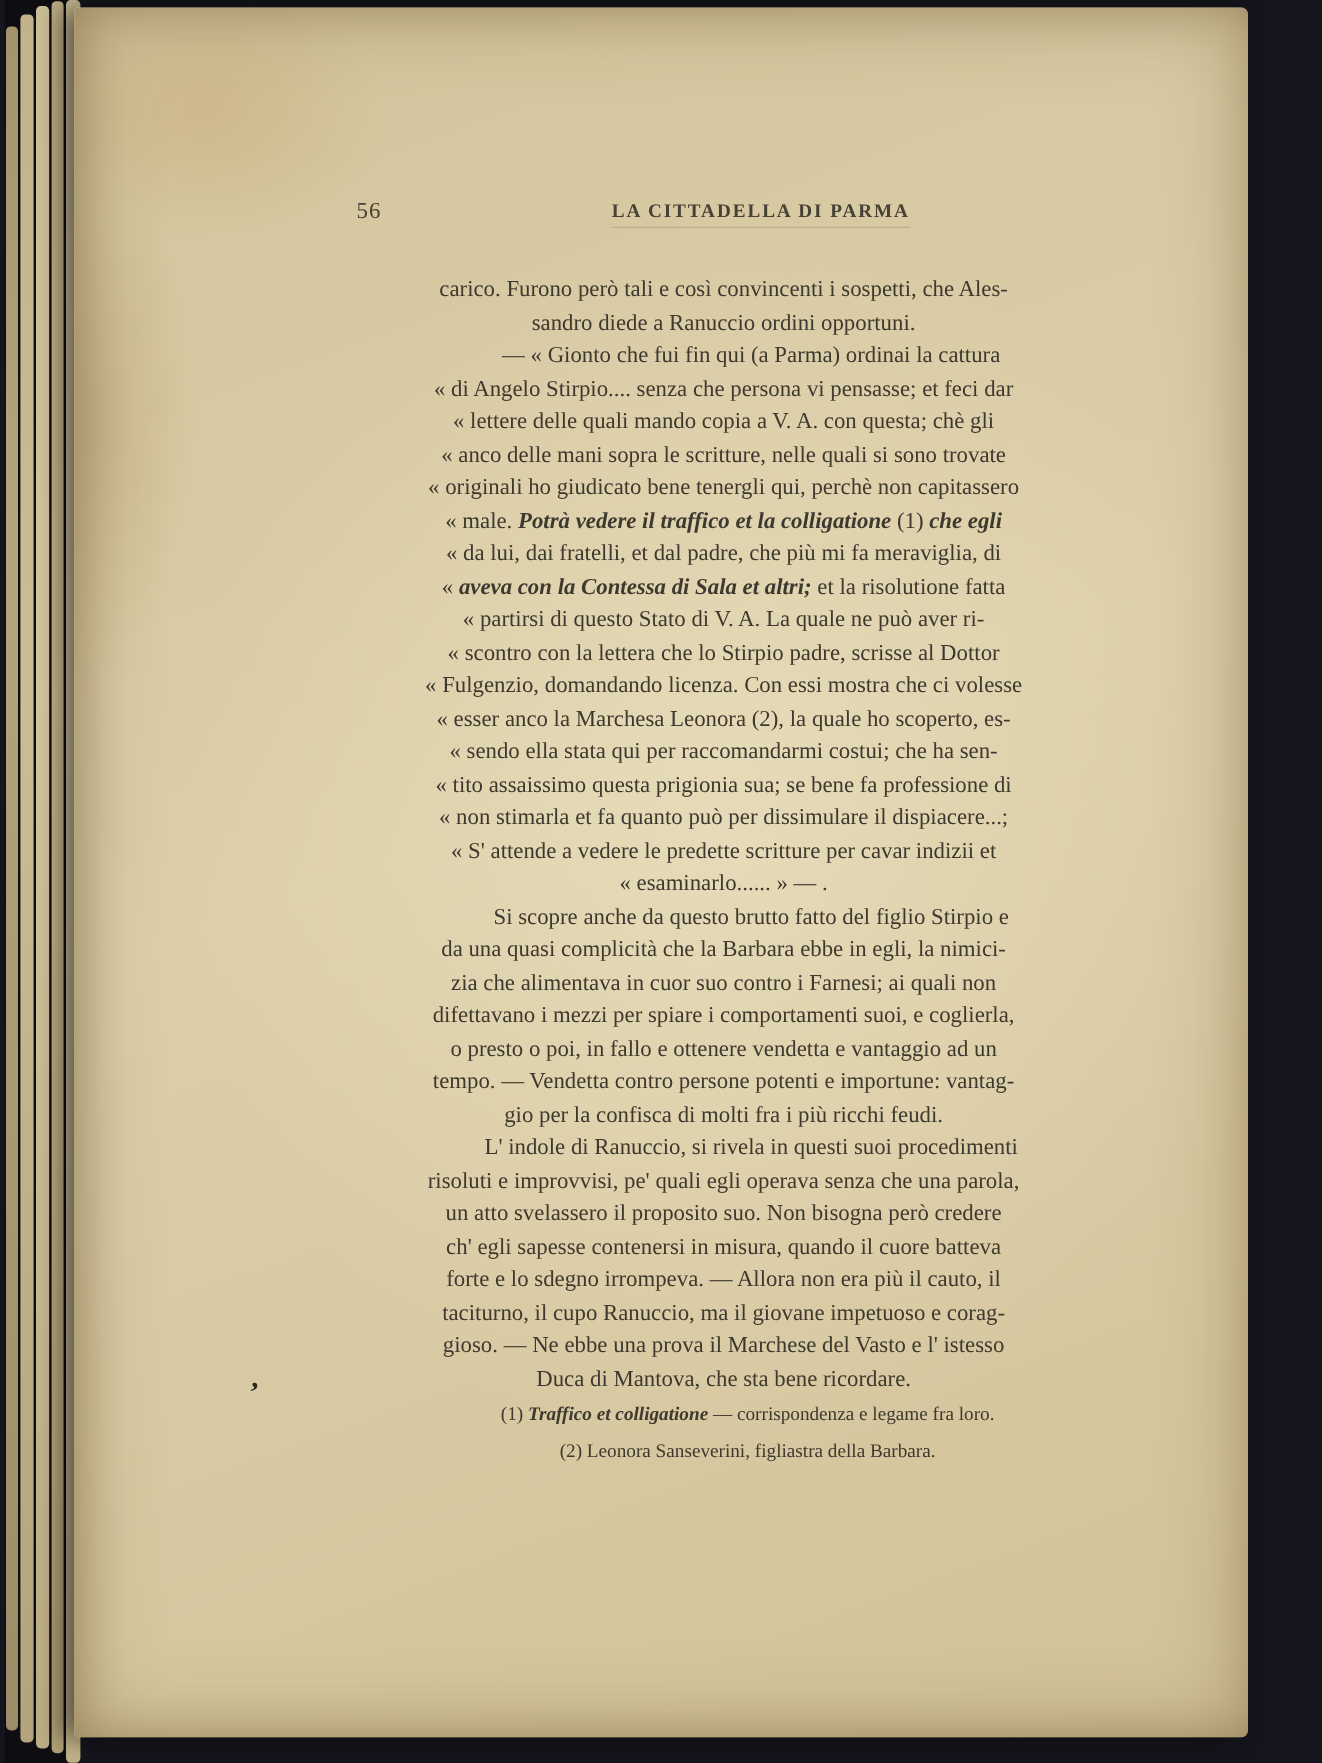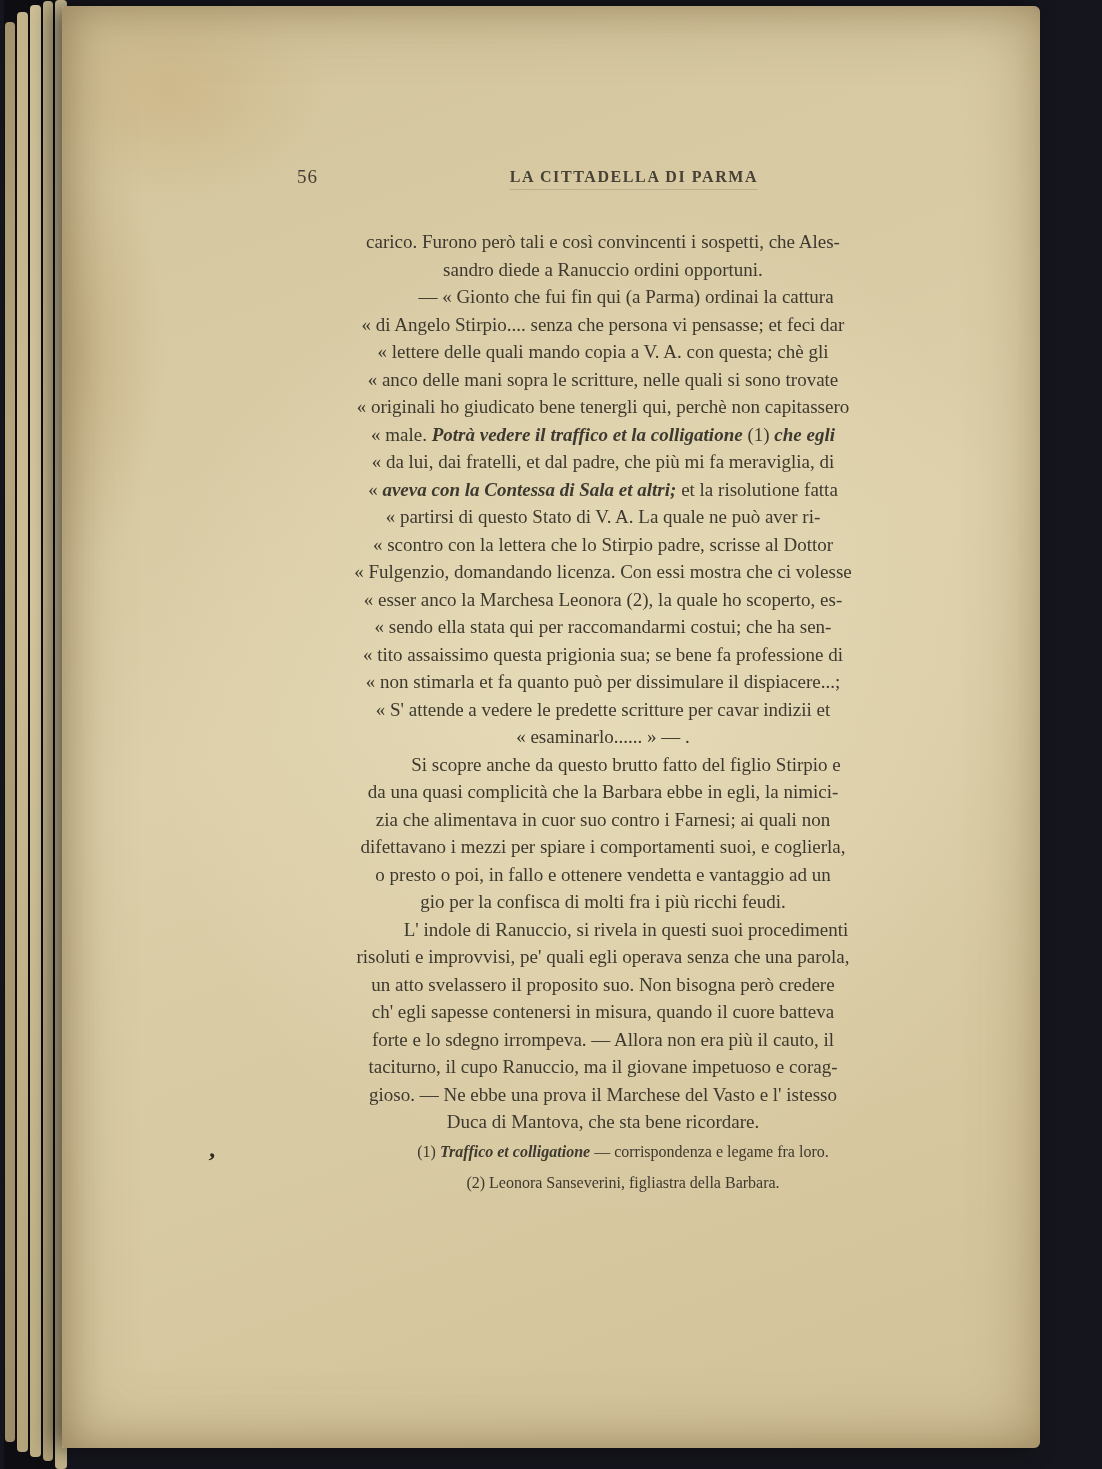--- a/index.html
+++ b/index.html
@@ -100,20 +100,21 @@
           <div class="line"><span>« non stimarla et fa quanto può per dissimulare il dispiacere...;</span></div>
           <div class="line"><span>« S' attende a vedere le predette scritture per cavar indizii et</span></div>
           <div class="line"><span>« esaminarlo...... » — .</span></div>
         </div>
       <div>
           <div class="line indent"><span>Si scopre anche da questo brutto fatto del figlio Stirpio e</span></div>
           <div class="line"><span>da una quasi complicità che la Barbara ebbe in egli, la nimici-</span></div>
           <div class="line"><span>zia che alimentava in cuor suo contro i Farnesi; ai quali non</span></div>
           <div class="line"><span>difettavano i mezzi per spiare i comportamenti suoi, e coglierla,</span></div>
           <div class="line"><span>o presto o poi, in fallo e ottenere vendetta e vantaggio ad un</span></div>
+          <div class="line"><span>tempo. — Vendetta contro persone potenti e importune: vantag-</span></div>
           <div class="line"><span>gio per la confisca di molti fra i più ricchi feudi.</span></div>
         </div>
       <div>
           <div class="line indent"><span>L' indole di Ranuccio, si rivela in questi suoi procedimenti</span></div>
           <div class="line"><span>risoluti e improvvisi, pe' quali egli operava senza che una parola,</span></div>
           <div class="line"><span>un atto svelassero il proposito suo. Non bisogna però credere</span></div>
           <div class="line"><span>ch' egli sapesse contenersi in misura, quando il cuore batteva</span></div>
           <div class="line"><span>forte e lo sdegno irrompeva. — Allora non era più il cauto, il</span></div>
           <div class="line"><span>taciturno, il cupo Ranuccio, ma il giovane impetuoso e corag-</span></div>
           <div class="line"><span>gioso. — Ne ebbe una prova il Marchese del Vasto e l' istesso</span></div>

